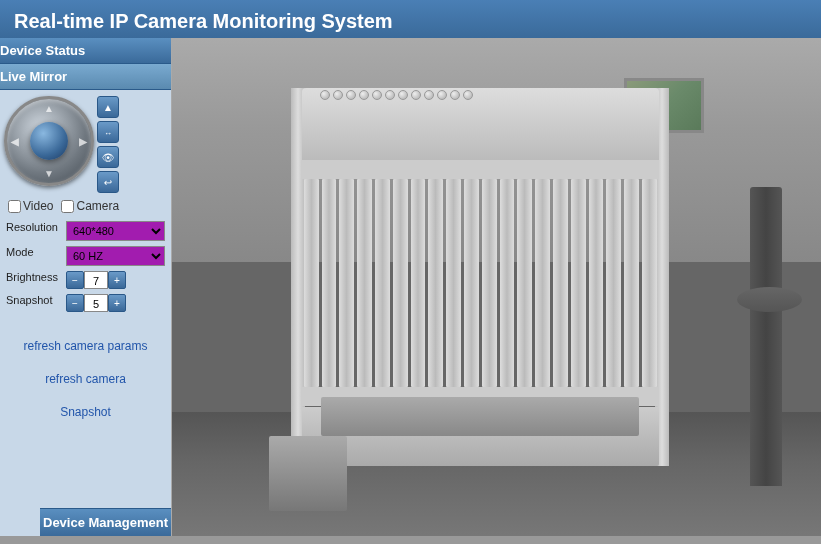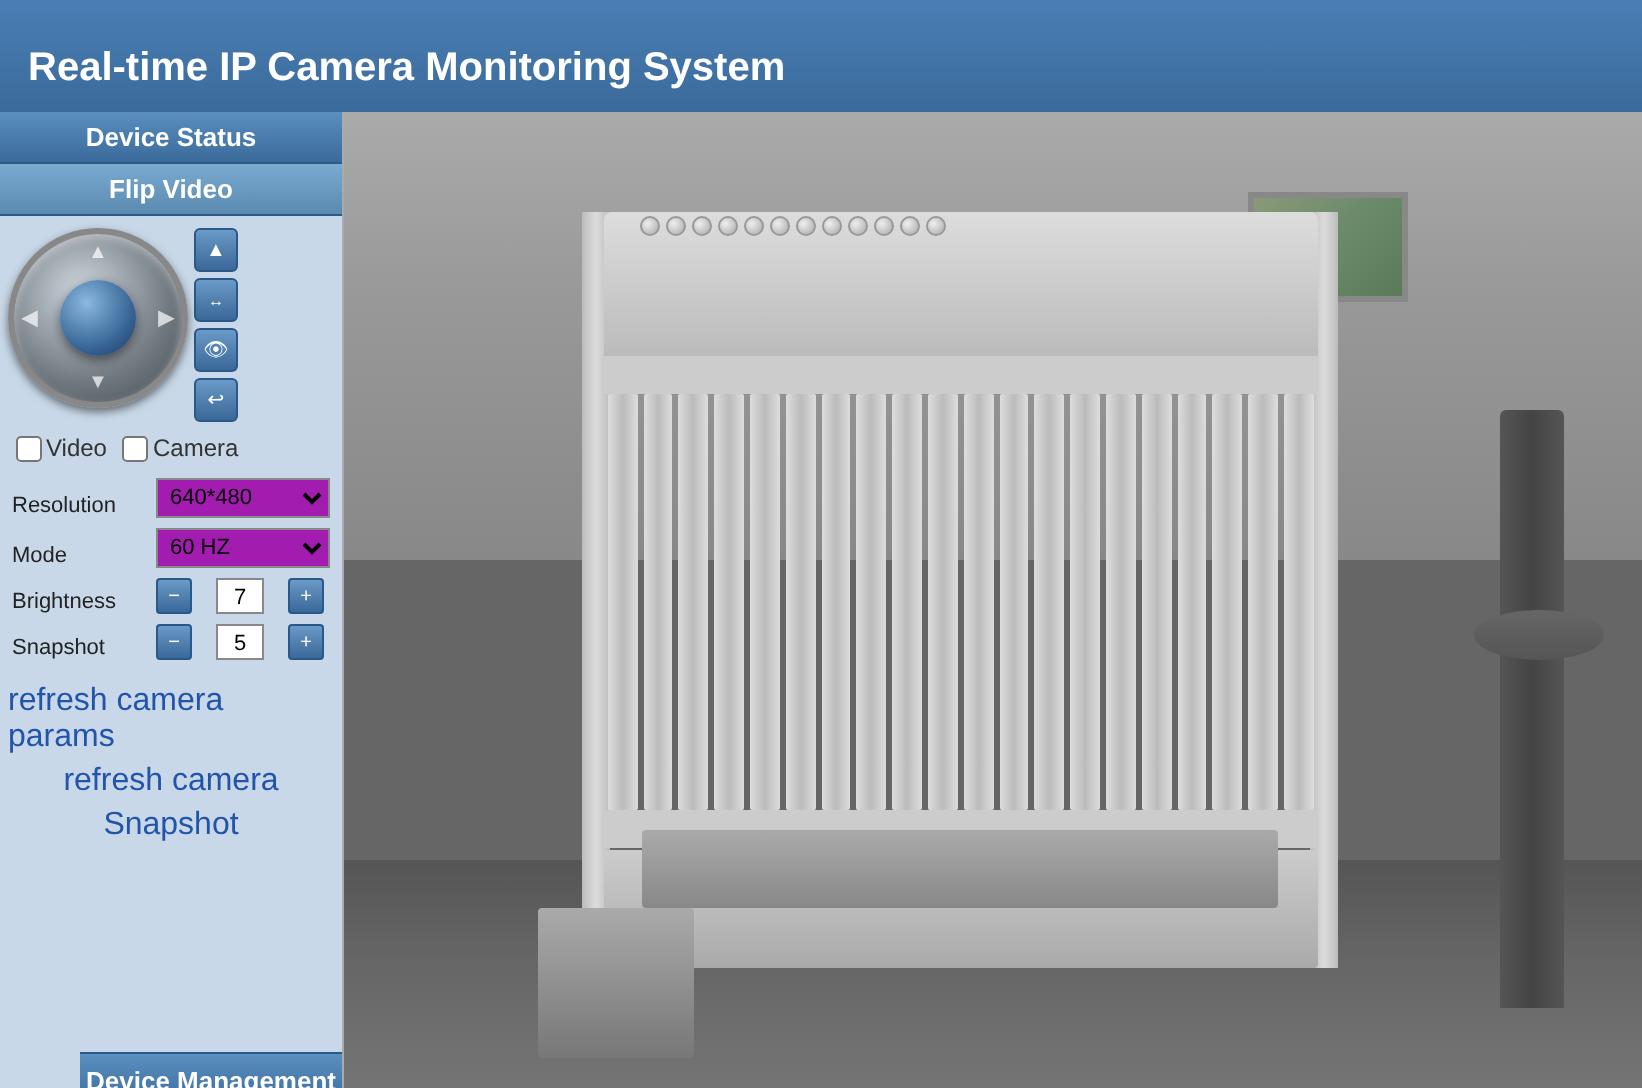--- a/index.html
+++ b/index.html
@@ -12,23 +12,23 @@
       background: #999;
     }
 
     
     .header {
       background: linear-gradient(180deg, #4a7fb5 0%, #3a6a9a 100%);
       color: white;
       padding: 10px 14px;
       font-size: 20px;
       font-weight: bold;
-      height: 56px;
-      display: flex;
-      align-items: flex-end;
+      height: 38px;
+      display: flex;
+      align-items: flex-start;
     }
 
     
     .main-layout {
       display: flex;
       height: 498px;
     }
 
     
     .sidebar {
@@ -37,24 +37,24 @@
       background: #c8d8e8;
       border-right: 1px solid #aaa;
       display: flex;
       flex-direction: column;
       overflow: hidden;
     }
 
     .sidebar-section-header {
       background: linear-gradient(180deg, #5a8fc0 0%, #3a6a9a 100%);
       color: white;
-      text-align: center;
+      text-align: left;
       font-weight: bold;
       font-size: 13px;
-      padding: 5px 12px;
+      padding: 5px 0;
       border-bottom: 1px solid #2a5a8a;
     }
 
     .ptz-joystick {
       width: 90px;
       height: 90px;
       border-radius: 50%;
       background: radial-gradient(circle at 40% 35%, #d0d8e0, #707880 60%, #404850 100%);
       border: 3px solid #888;
       position: relative;
@@ -126,22 +126,22 @@
     
     .controls-section {
       padding: 4px 6px;
       display: flex;
       flex-direction: column;
       gap: 5px;
     }
 
     .control-row {
       display: flex;
-      align-items: flex-end;
-      gap: 12px;
+      align-items: flex-start;
+      gap: 0;
     }
 
     .control-label {
       width: 60px;
       font-size: 11px;
       color: #222;
     }
 
     .control-select {
       flex: 1;
@@ -182,22 +182,23 @@
       display: flex;
       flex-direction: column;
       align-items: center;
       gap: 4px;
       padding: 8px 4px;
     }
 
     .sidebar-link {
       color: #2255aa;
       text-decoration: none;
-      font-size: 16px;
+      font-size: 12px;
       cursor: pointer;
+      margin-top: 15px;
     }
 
     
     .device-mgmt {
       margin-top: auto;
       background: linear-gradient(180deg, #5a8fc0 0%, #3a6a9a 100%);
       color: white;
       text-align: center;
       font-weight: bold;
       font-size: 13px;
@@ -357,21 +358,21 @@
 
 <div class="main-layout">
 
   <div class="sidebar">
 
     <div class="sidebar-section-header">
       <span>Device Status</span>
     </div>
 
     <div class="sidebar-section-header" style="background: linear-gradient(180deg, #7aaad0 0%, #5a8ab0 100%); font-weight: bold;">
-      <span>Flip Video</span>
+      <span>Live Mirror</span>
     </div>
 
     <div class="ptz-full-control">
 
       <div class="ptz-joystick">
         <div class="ptz-center-ball"></div>
         <div class="ptz-arrow up">▲</div>
         <div class="ptz-arrow down">▼</div>
         <div class="ptz-arrow left">◀</div>
         <div class="ptz-arrow right">▶</div>

